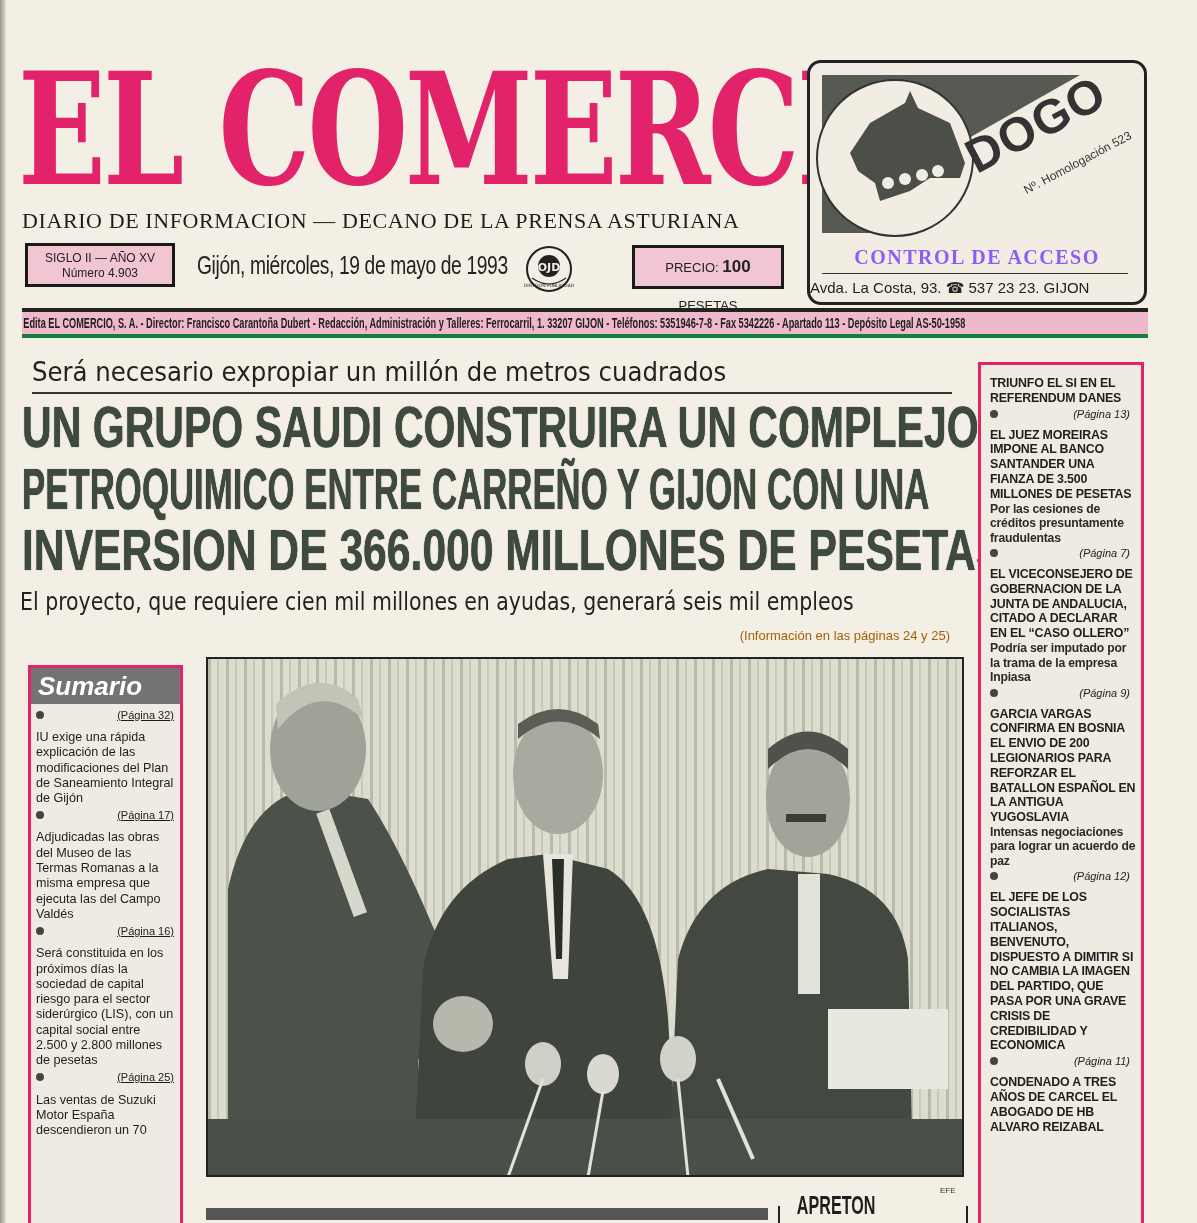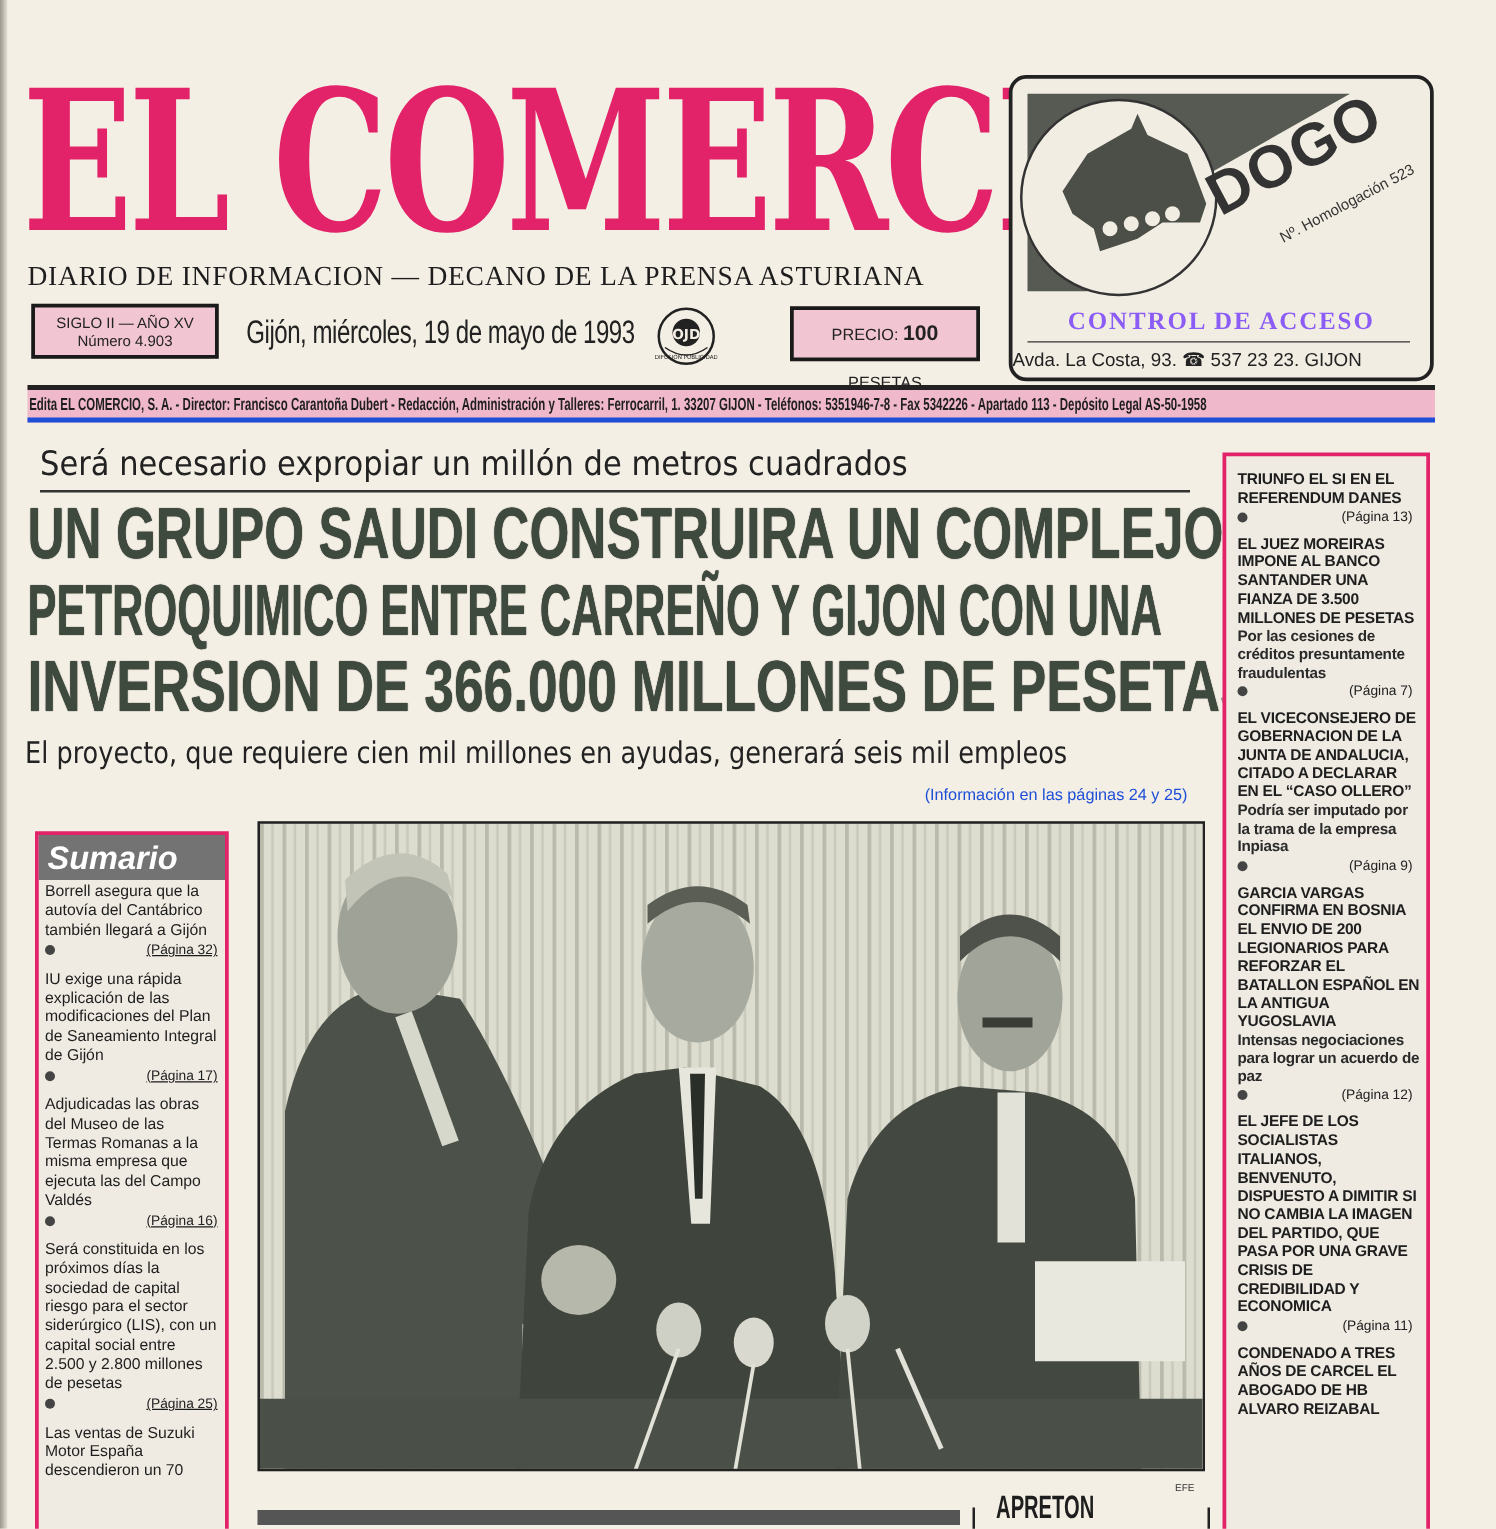--- a/index.html
+++ b/index.html
@@ -45,21 +45,21 @@
     .ad svg { position: absolute; left: 0; top: 0; }
     .ad-brand { position: absolute; left: 172px; top: 66px; font-size: 48px; font-weight: bold; color:#333; transform: rotate(-28deg); transform-origin: left bottom; letter-spacing: 1px; }
     .ad-homolog { position: absolute; left: 218px; top: 120px; font-size: 12px; color:#333; transform: rotate(-28deg); transform-origin: left bottom; white-space: nowrap; }
     .ad-tagline { position: absolute; left: 0; top: 183px; width: 334px; text-align: center; font-family: Liberation Serif, serif; font-weight: bold; font-size: 20px; letter-spacing: 1.5px; color:#8b5cf6; }
     .ad-rule { position: absolute; left: 12px; top: 210px; width: 306px; height: 1px; background: #333; }
     .ad-address { position: absolute; left: 0; top: 216px; width: 334px; text-align: left; font-size: 15px; color:#222; white-space: nowrap; }
 
     
     .staff-strip {
       position: absolute; left: 22px; top: 308px; width: 1126px; height: 30px;
-      border-top: 4px solid #222; border-bottom: 4px solid #1d4ed8; box-sizing: border-box;
+      border-top: 4px solid #222; border-bottom: 4px solid #15803d; box-sizing: border-box;
       background: #f0b9cb; overflow: hidden;
     }
     .staff-strip span {
       display: inline-block; font-family: "Liberation Sans", sans-serif; font-weight: bold; font-size: 14px; line-height: 22px;
       white-space: nowrap; transform: scaleX(0.655); transform-origin: left center; color:#1e1e1e; padding-left: 2px;
     }
 
     
     .kicker {
       position: absolute; left: 32px; top: 356px; width: 920px;
@@ -74,21 +74,21 @@
       text-shadow: 0 0 1px #111;
     }
     .hl1 { top: 397px; transform: scaleX(0.708); }
     .hl2 { top: 459px; transform: scaleX(0.60); }
     .hl3 { top: 520px; transform: scaleX(0.735); }
     .deck {
       position: absolute; left: 20px; top: 588px; width: 940px; white-space: nowrap;
       font-family: "DejaVu Sans", sans-serif; font-size: 24px; color:#222;
       transform: scaleX(0.853); transform-origin: left top;
     }
-    .pages-ref { position: absolute; right: 247px; top: 628px; font-size: 13px; color:#1d4ed8; white-space: nowrap; }
+    .pages-ref { position: absolute; right: 247px; top: 628px; font-size: 13px; color:#a16207; white-space: nowrap; }
 
     
     .sumario {
       position: absolute; left: 28px; top: 665px; width: 155px; height: 570px;
       border: 3px solid #e2236a; box-sizing: border-box; background: #efebe2;
     }
     .sumario-head { background: #737373; color: #fff; font-weight: bold; font-style: italic; font-size: 26px; height: 36px; line-height: 36px; padding-left: 7px; }
     .sumario-item { padding: 2px 6px 0 5px; }
     .s-text { font-size: 12.6px; line-height: 15.3px; color:#1e1e1e; }
     .s-foot { display: flex; justify-content: space-between; align-items: center; height: 17px; margin-bottom: 5px; text-decoration: underline; }
@@ -105,21 +105,21 @@
     .apreton-box { position: absolute; left: 778px; top: 1206px; width: 186px; height: 30px; border-left:2px solid #222; border-right:2px solid #222; }
     .apreton-label { position: absolute; left: 795px; top: 1190px; font-weight: bold; font-size: 26px; white-space: nowrap; transform: scaleX(0.62); transform-origin: left top; background:#f4efe4; padding: 0 3px; color:#1e1e1e; }
 
     
     .rail {
       position: absolute; left: 978px; top: 362px; width: 166px; height: 870px;
       border: 3px solid #e2236a; box-sizing: border-box; background: #efebe2; padding: 11px 5px 0 9px;
     }
     .r-head { font-weight: bold; font-size: 12.4px; line-height: 14.8px; color: #1e1e1e; letter-spacing: -0.2px; }
     .r-sub { font-weight: bold; font-size: 12.2px; line-height: 14.5px; color:#2a2a2a; letter-spacing:-0.2px; }
-    .r-foot { display: flex; justify-content: space-between; align-items: center; height: 16px; margin-bottom: 6px; padding-right: 6px; }
+    .r-foot { display: flex; justify-content: space-between; align-items: center; height: 16px; margin-bottom: 6px; padding-right: 6px; font-style: italic; }
   </style>
 </head>
 <body>
 
 <div class="page-edge"></div>
 
 <div class="masthead-title">EL COMERCIO</div>
 <div class="masthead-sub">DIARIO DE INFORMACION — DECANO DE LA PRENSA ASTURIANA</div>
 
 <div class="boxed issue-box">
@@ -171,21 +171,20 @@
 <div class="kicker-rule"></div>
 <div class="headline hl1">UN GRUPO SAUDI CONSTRUIRA UN COMPLEJO</div>
 <div class="headline hl2">PETROQUIMICO ENTRE CARREÑO Y GIJON CON UNA</div>
 <div class="headline hl3">INVERSION DE 366.000 MILLONES DE PESETAS</div>
 <div class="deck">El proyecto, que requiere cien mil millones en ayudas, generará seis mil empleos</div>
 <div class="pages-ref">(Información en las páginas 24 y 25)</div>
 
 <div class="sumario">
   <div class="sumario-head">Sumario</div>
   <div class="sumario-item">
-    <div class="s-text">Borrell asegura que la autovía del Cantábrico también llegará a Gijón</div>
     <div class="s-foot">
         <span class="bullet"></span>
         <span class="pg">(Página 32)</span>
       </div>
   </div>
   <div class="sumario-item">
     <div class="s-text">IU exige una rápida explicación de las modificaciones del Plan de Saneamiento Integral de Gijón</div>
     <div class="s-foot">
         <span class="bullet"></span>
         <span class="pg">(Página 17)</span>

